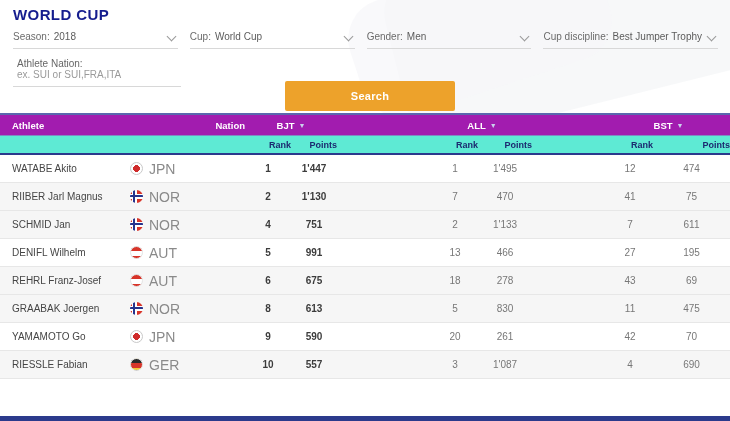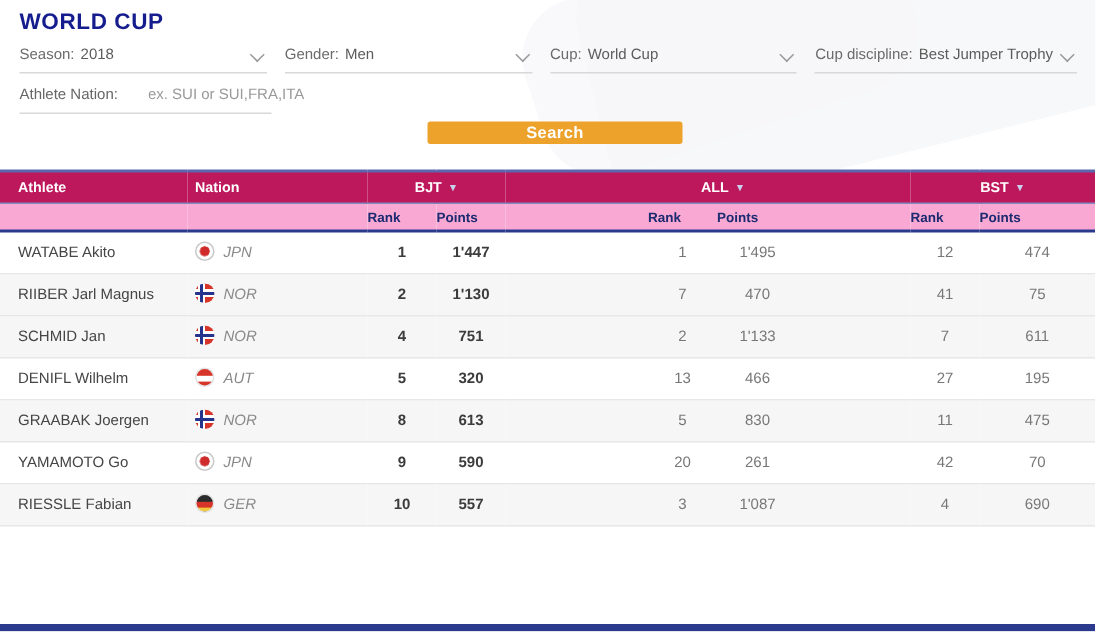--- a/index.html
+++ b/index.html
@@ -28,58 +28,58 @@
   .filter-field .lbl{color:#6b6b6b;}
   .filter-field .val{color:#5c5c5c;margin-left:4px;}
   .chev{
     position:absolute;right:3px;top:2px;width:6px;height:6px;
     border-right:1.4px solid #9a9a9a;border-bottom:1.4px solid #9a9a9a;
     transform:rotate(45deg);
   }
   .nation-row{position:absolute;left:13px;top:58px;width:168px;}
   .nation-field{
     border-bottom:1px solid #d8d8d8;padding-bottom:6px;font-size:10px;color:#666;
-    display:flex;align-items:baseline;white-space:nowrap;
+    display:flex;align-items:baseline;white-space:nowrap;flex-direction:column;
   }
   .nation-field input{
     border:0;outline:none;background:transparent;font-family:"Liberation Sans",sans-serif;
-    font-size:10px;color:#555;margin-left:20px;width:110px;padding:0;
+    font-size:10px;color:#555;margin-left:4px;width:110px;padding:0;
   }
   .nation-field input::placeholder{color:#9a9a9a;opacity:1;}
   
   .search-btn{
-    position:absolute;left:285px;top:81px;width:170px;height:15px;
+    position:absolute;left:285px;top:81px;width:170px;height:30px;
     background:#eda22b;border:0;border-radius:2px;color:#fff;font-weight:bold;
     font-size:11px;font-family:"Liberation Sans",sans-serif;cursor:pointer;letter-spacing:.3px;
   }
   
   table.results{
     position:absolute;left:0;top:113px;width:730px;border-collapse:collapse;
     table-layout:fixed;font-size:10px;
   }
   tr.hrow1 th{
-    background:#be185d;color:#fff;font-size:9.5px;font-weight:bold;height:20px;
+    background:#a21caf;color:#fff;font-size:9.5px;font-weight:bold;height:20px;
     border-top:2px solid #5a67ad;border-bottom:1px solid #7e8ac2;padding:0;
   }
   tr.hrow1 th.left{text-align:left;}
   tr.hrow1 th.c-athlete{padding-left:12px;}
-  tr.hrow1 th.c-nation{padding-left:5px;}
+  tr.hrow1 th.c-nation{padding-left:5px;text-align:right;}
   tr.hrow1 th.group{text-align:center;cursor:pointer;}
   tr.hrow1 .sort-arrow{font-size:7px;color:#c9d0ec;margin-left:4px;vertical-align:1px;}
   tr.hrow2 th{
-    background:#f9a8d4;color:#1c2a70;font-size:9px;font-weight:bold;height:17px;
-    border-bottom:2px solid #2b3a8c;padding:0;text-align:left;
+    background:#5eead4;color:#1c2a70;font-size:9px;font-weight:bold;height:17px;
+    border-bottom:2px solid #2b3a8c;padding:0;text-align:right;
   }
   tbody td{height:27px;padding:0;border-bottom:1px solid #e7e7e7;text-align:center;color:#777;}
   tbody tr.alt td{background:#f6f6f6;}
   td.athlete{
     text-align:left;padding-left:12px;color:#454545;font-size:10px;cursor:pointer;
     overflow:hidden;white-space:nowrap;
   }
-  td.nation{text-align:left;padding-left:5px;color:#8a8a8a;font-size:10px;white-space:nowrap;font-style:italic;}
+  td.nation{text-align:left;padding-left:5px;color:#8a8a8a;font-size:14px;white-space:nowrap;}
   td.num{font-size:10px;}
   td.num.strong{font-weight:bold;color:#3c3c3c;}
   .flag{
     display:inline-block;width:13px;height:13px;border-radius:50%;
     vertical-align:middle;margin-right:6px;margin-top:-2px;box-sizing:border-box;
   }
   .flag.jpn{background:radial-gradient(circle,#cf2b2b 0 3.2px,#fff 3.4px);border:1px solid #c9c9c9;}
   .flag.nor{
     background-color:#d8352a;
     background-image:
@@ -106,25 +106,25 @@
   <div class="swoosh2"></div>
 
   <div class="page-title">WORLD CUP</div>
 
   <div class="filters-row">
     <div class="filter-field">
       <span class="lbl">Season:</span><span class="val">2018</span>
       <span class="chev"></span>
     </div>
     <div class="filter-field">
+      <span class="lbl">Cup:</span><span class="val">World Cup</span>
+      <span class="chev"></span>
+    </div>
+    <div class="filter-field">
       <span class="lbl">Gender:</span><span class="val">Men</span>
-      <span class="chev"></span>
-    </div>
-    <div class="filter-field">
-      <span class="lbl">Cup:</span><span class="val">World Cup</span>
       <span class="chev"></span>
     </div>
     <div class="filter-field">
       <span class="lbl">Cup discipline:</span><span class="val">Best Jumper Trophy</span>
       <span class="chev"></span>
     </div>
   </div>
 
   <div class="nation-row">
     <div class="nation-field">
@@ -211,27 +211,39 @@
           <td class="num">2</td>
           <td class="num">1'133</td>
           <td></td>
           <td class="num">7</td>
           <td class="num">611</td>
         </tr>
         <tr>
           <td class="athlete">DENIFL Wilhelm</td>
           <td class="nation"><span class="flag aut"></span><span>AUT</span></td>
           <td class="num strong">5</td>
-          <td class="num strong">320</td>
+          <td class="num strong">991</td>
           <td></td>
           <td class="num">13</td>
           <td class="num">466</td>
           <td></td>
           <td class="num">27</td>
           <td class="num">195</td>
+        </tr>
+        <tr class="alt">
+          <td class="athlete">REHRL Franz-Josef</td>
+          <td class="nation"><span class="flag aut"></span><span>AUT</span></td>
+          <td class="num strong">6</td>
+          <td class="num strong">675</td>
+          <td></td>
+          <td class="num">18</td>
+          <td class="num">278</td>
+          <td></td>
+          <td class="num">43</td>
+          <td class="num">69</td>
         </tr>
         <tr class="alt">
           <td class="athlete">GRAABAK Joergen</td>
           <td class="nation"><span class="flag nor"></span><span>NOR</span></td>
           <td class="num strong">8</td>
           <td class="num strong">613</td>
           <td></td>
           <td class="num">5</td>
           <td class="num">830</td>
           <td></td>

